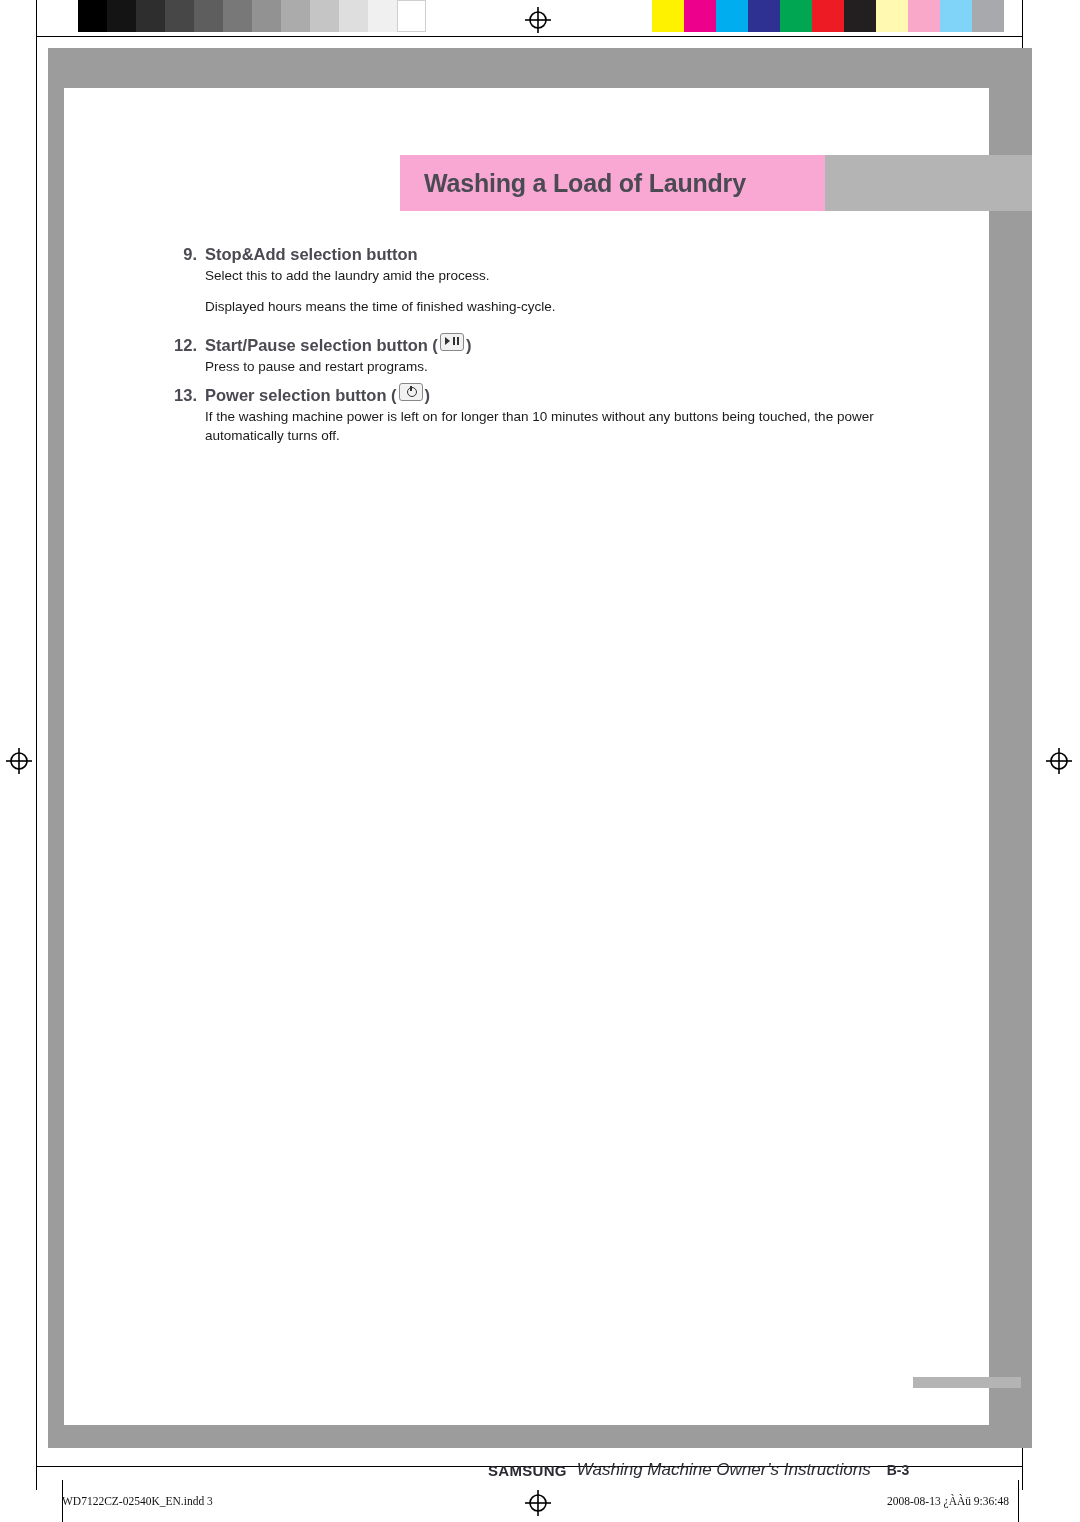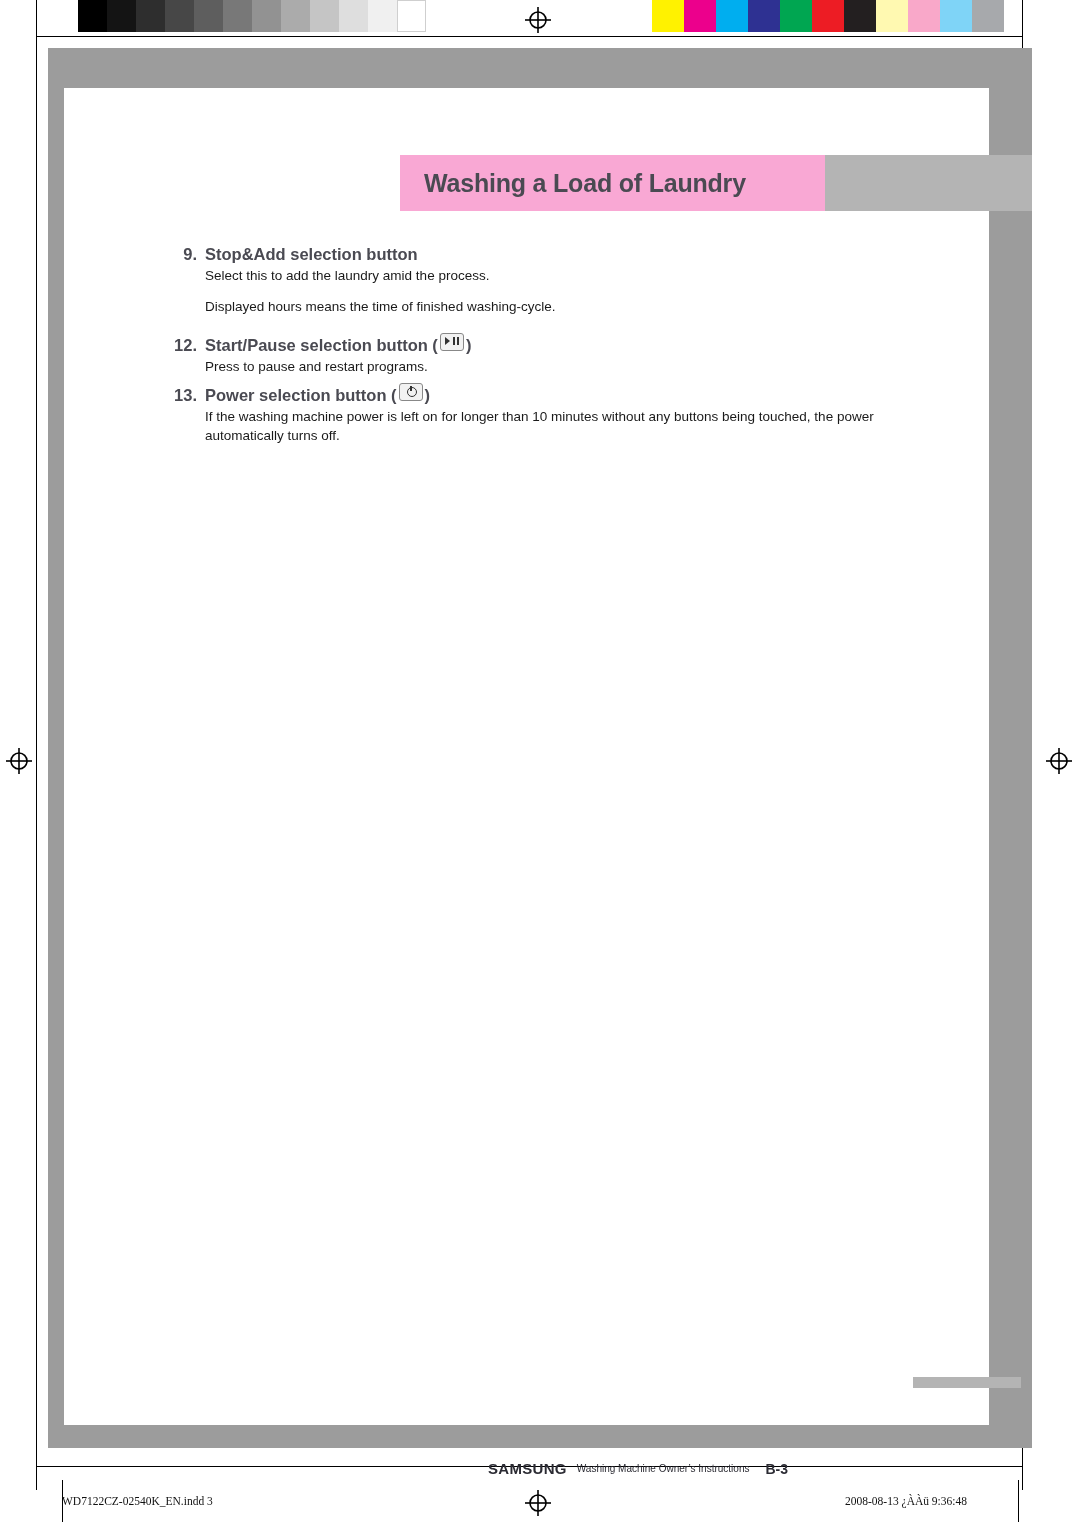--- a/index.html
+++ b/index.html
@@ -116,34 +116,34 @@
     display:flex;align-items:center;
     font-size:14px;
   }
   .footer-inner{
     margin-left:424px;
     display:flex;align-items:center;
   }
   .brand{
     color:#2b2b33;font-weight:bold;font-size:15px;letter-spacing:0.3px;
   }
-  .footer-text{color:#2b2b33;font-size:10px;margin-left:10px;}
+  .footer-text{color:#2b2b33;font-size:17px;margin-left:10px;font-style:italic;}
   .page-num{color:#2b2b33;font-weight:bold;font-size:14px;margin-left:16px;}
   .footer-rule{
     position:absolute;left:913px;top:1377px;width:108px;height:11px;background:#b4b4b4;
   }
 
   
   .print-info{
     position:absolute;top:1495px;width:1080px;
     font-family:"Liberation Serif", serif;
     font-size:11.5px;color:#111;
   }
   .print-left{position:absolute;left:62px;top:0;}
-  .print-right{position:absolute;left:845px;top:0;}
+  .print-right{position:absolute;left:887px;top:0;}
 
   .thin-line{position:absolute;background:#000;height:1px;}
   .thin-line-v{position:absolute;background:#000;width:1px;}
 </style>
 </head>
 <body>
 
 <div>
   <div class="swatch" style="left:78px;width:29px;background:#000000;"></div>
   <div class="swatch" style="left:107px;width:29px;background:#141414;"></div>

